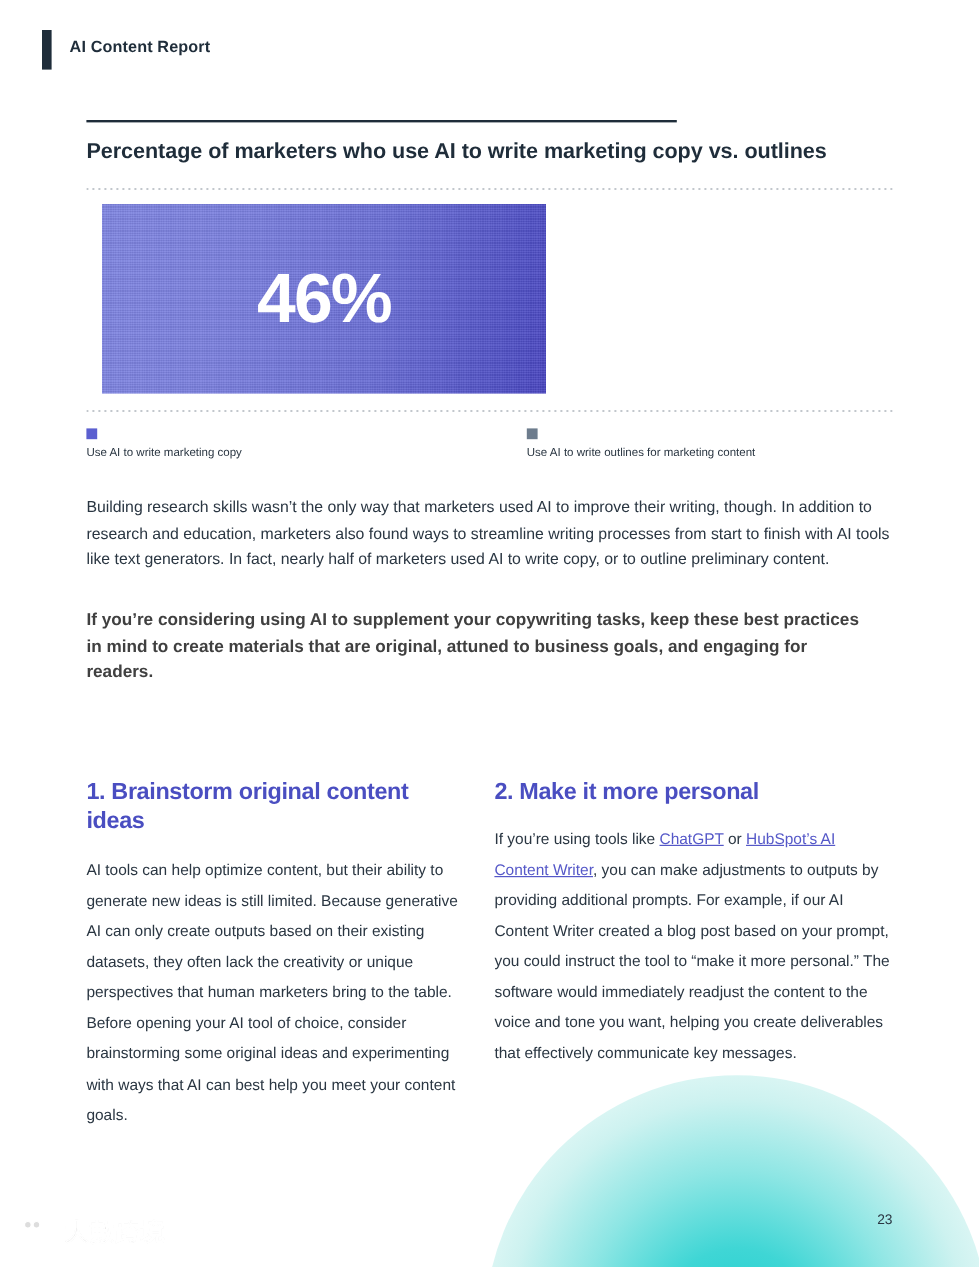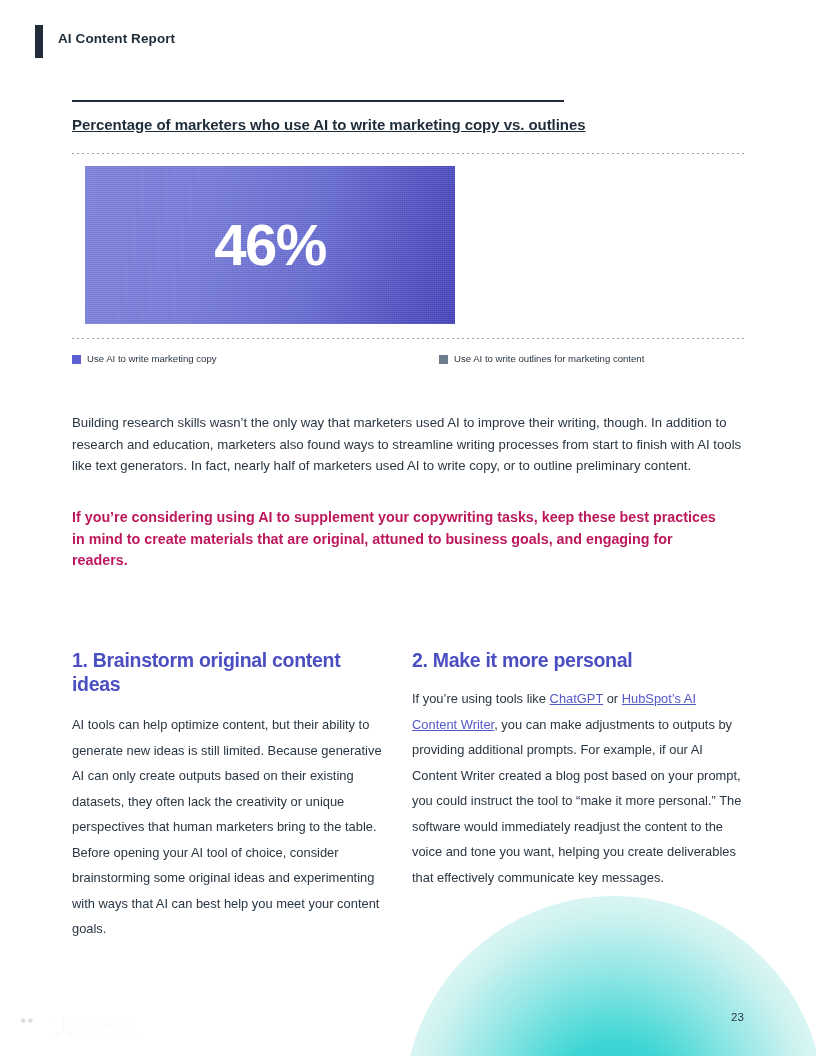--- a/index.html
+++ b/index.html
@@ -35,23 +35,22 @@
     position:absolute; left:58px; top:31px;
     font-size:13.5px; font-weight:bold; color:#1f2d3a;
     letter-spacing:0.1px;
   }
 
   
   .chart-block { position:absolute; left:72px; top:100px; width:672px; }
   .chart-rule { width:492px; height:1.6px; background:#1f2d3a; }
   .chart-title {
     margin-top:14px;
-    font-size:15px; font-weight:bold; color:#1f2d3a;
+    font-size:18px; font-weight:bold; color:#1f2d3a;
     letter-spacing:-0.05px;
-    text-decoration:underline;
   }
   .dotted {
     margin-top:20px;
     width:672px; height:1px;
     background-image:linear-gradient(to right,#9aa2ab 0 2px, transparent 2px 5px);
     background-size:5px 1px; background-repeat:repeat-x;
   }
   .bars {
     margin-top:12px;
     width:656px; height:158px;
@@ -81,37 +80,37 @@
     color:#ffffff; font-weight:bold;
     font-size:58px; letter-spacing:-1.5px; line-height:1;
   }
   .dotted-bottom {
     margin-top:14px;
     width:672px; height:1px;
     background-image:linear-gradient(to right,#9aa2ab 0 2px, transparent 2px 5px);
     background-size:5px 1px; background-repeat:repeat-x;
   }
   .legend { margin-top:14px; width:672px; position:relative; height:16px; }
-  .legend-item { position:absolute; display:flex; align-items:flex-end; gap:6px; }
+  .legend-item { position:absolute; display:flex; align-items:flex-start; gap:6px;flex-direction:column; }
   .legend-item.one { left:0; }
   .legend-item.two { left:342px;padding-left:25px; }
   .legend-swatch { width:9px; height:9px; flex:none; }
   .sw-copy { background:#5b5fd0; }
   .sw-outline { background:#6d7c8d; }
   .legend-label { font-size:9.6px; color:#2a3642; }
 
   
   .para {
     position:absolute; left:72px; width:672px;
     font-size:13.2px; line-height:21.5px; color:#2a3642;
   }
   .para-1 { top:412px; }
   .para-highlight {
     position:absolute; left:72px; top:507px; width:660px;
-    font-size:14.3px; line-height:21.5px; font-weight:bold; color:#be185d;
+    font-size:14.3px; line-height:21.5px; font-weight:bold; color:#404040;
   }
 
   
   .col { position:absolute; top:648px; }
   .col-left { left:72px; width:320px; }
   .col-right { left:412px; width:332px; }
   .col-head {
     font-size:19.5px; font-weight:bold; color:#4a4ec1;
     line-height:24px; letter-spacing:-0.3px;
   }

